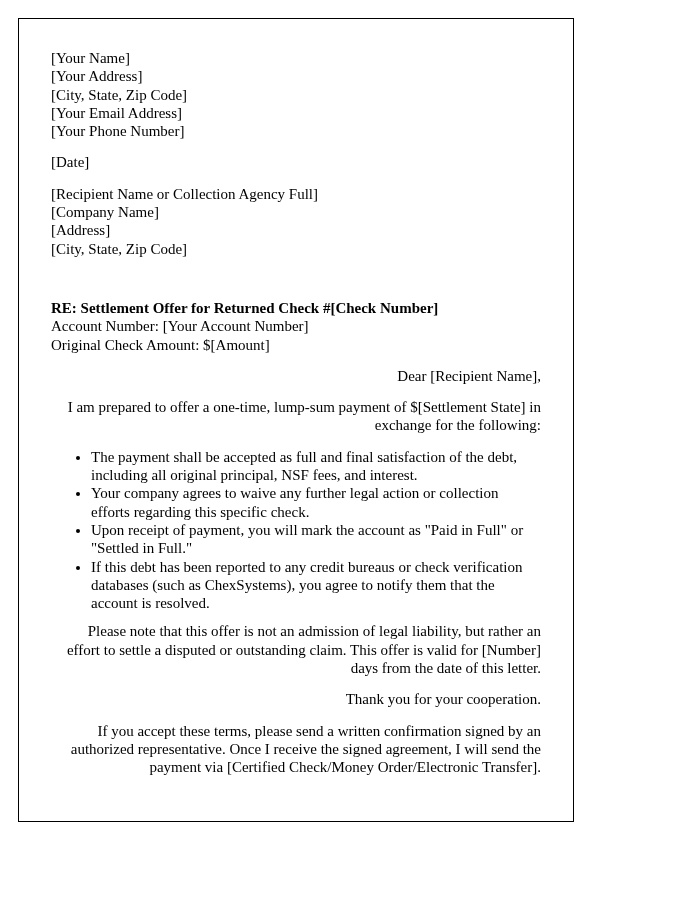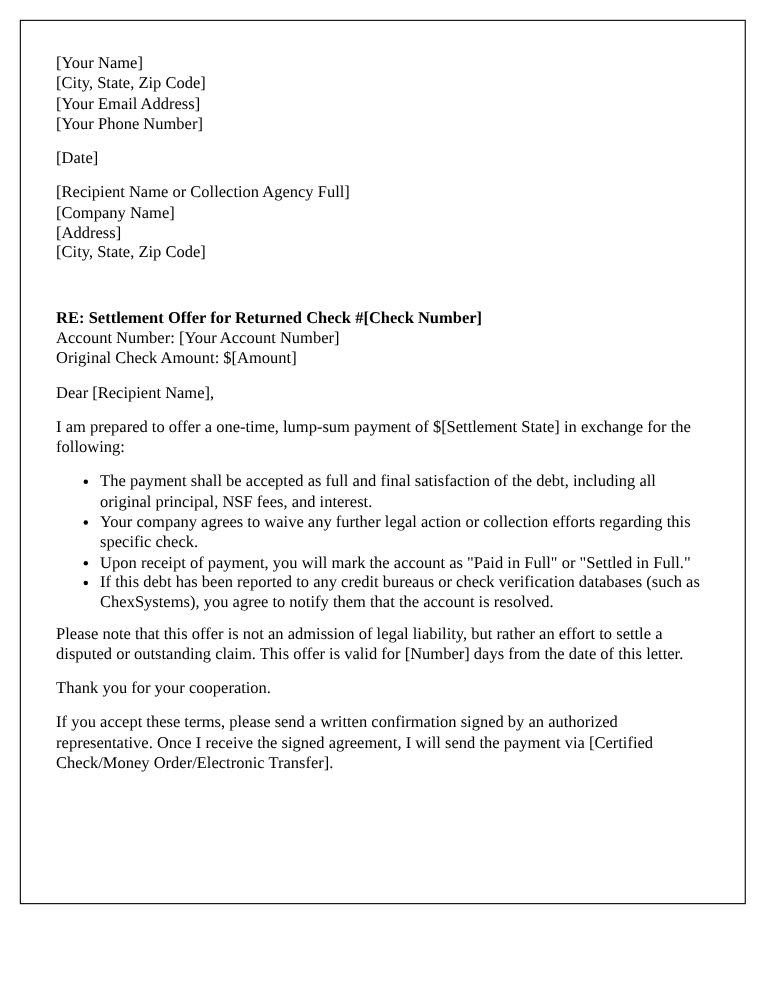--- a/index.html
+++ b/index.html
@@ -7,47 +7,48 @@
     width: 700px;
     height: 900px;
     background: #ffffff;
     font-family: "Liberation Serif", "DejaVu Serif", serif;
     color: #000000;
   }
   .page {
     position: absolute;
     left: 18px;
     top: 18px;
-    width: 660px;
+    width: 556px;
     height: 804px;
     background: #ffffff;
     border: 1px solid #000000;
     padding: 30px 32px;
     overflow: hidden;
     font-size: 15px;
     line-height: 1.22;
   }
   .block { margin-bottom: 13px; }
   .line { display: block; }
   .subject { font-weight: bold; margin-top: 41px; }
   ul.terms {
     margin: 10px 0;
     padding-left: 40px;
     list-style: disc outside;
   }
   ul.terms li { margin: 0; }
-  p.para { margin-bottom: 13px; }
+  p.para { margin-bottom: 13px; text-align: right; }
 </style>
 </head>
 <body>
 
 <div class="page">
 
   <div class="block">
     <span class="line">[Your Name]</span>
+    <span class="line">[Your Address]</span>
     <span class="line">[City, State, Zip Code]</span>
     <span class="line">[Your Email Address]</span>
     <span class="line">[Your Phone Number]</span>
   </div>
 
   <div class="block">[Date]</div>
 
   <div class="block">
     <span class="line">[Recipient Name or Collection Agency Full]</span>
     <span class="line">[Company Name]</span>

